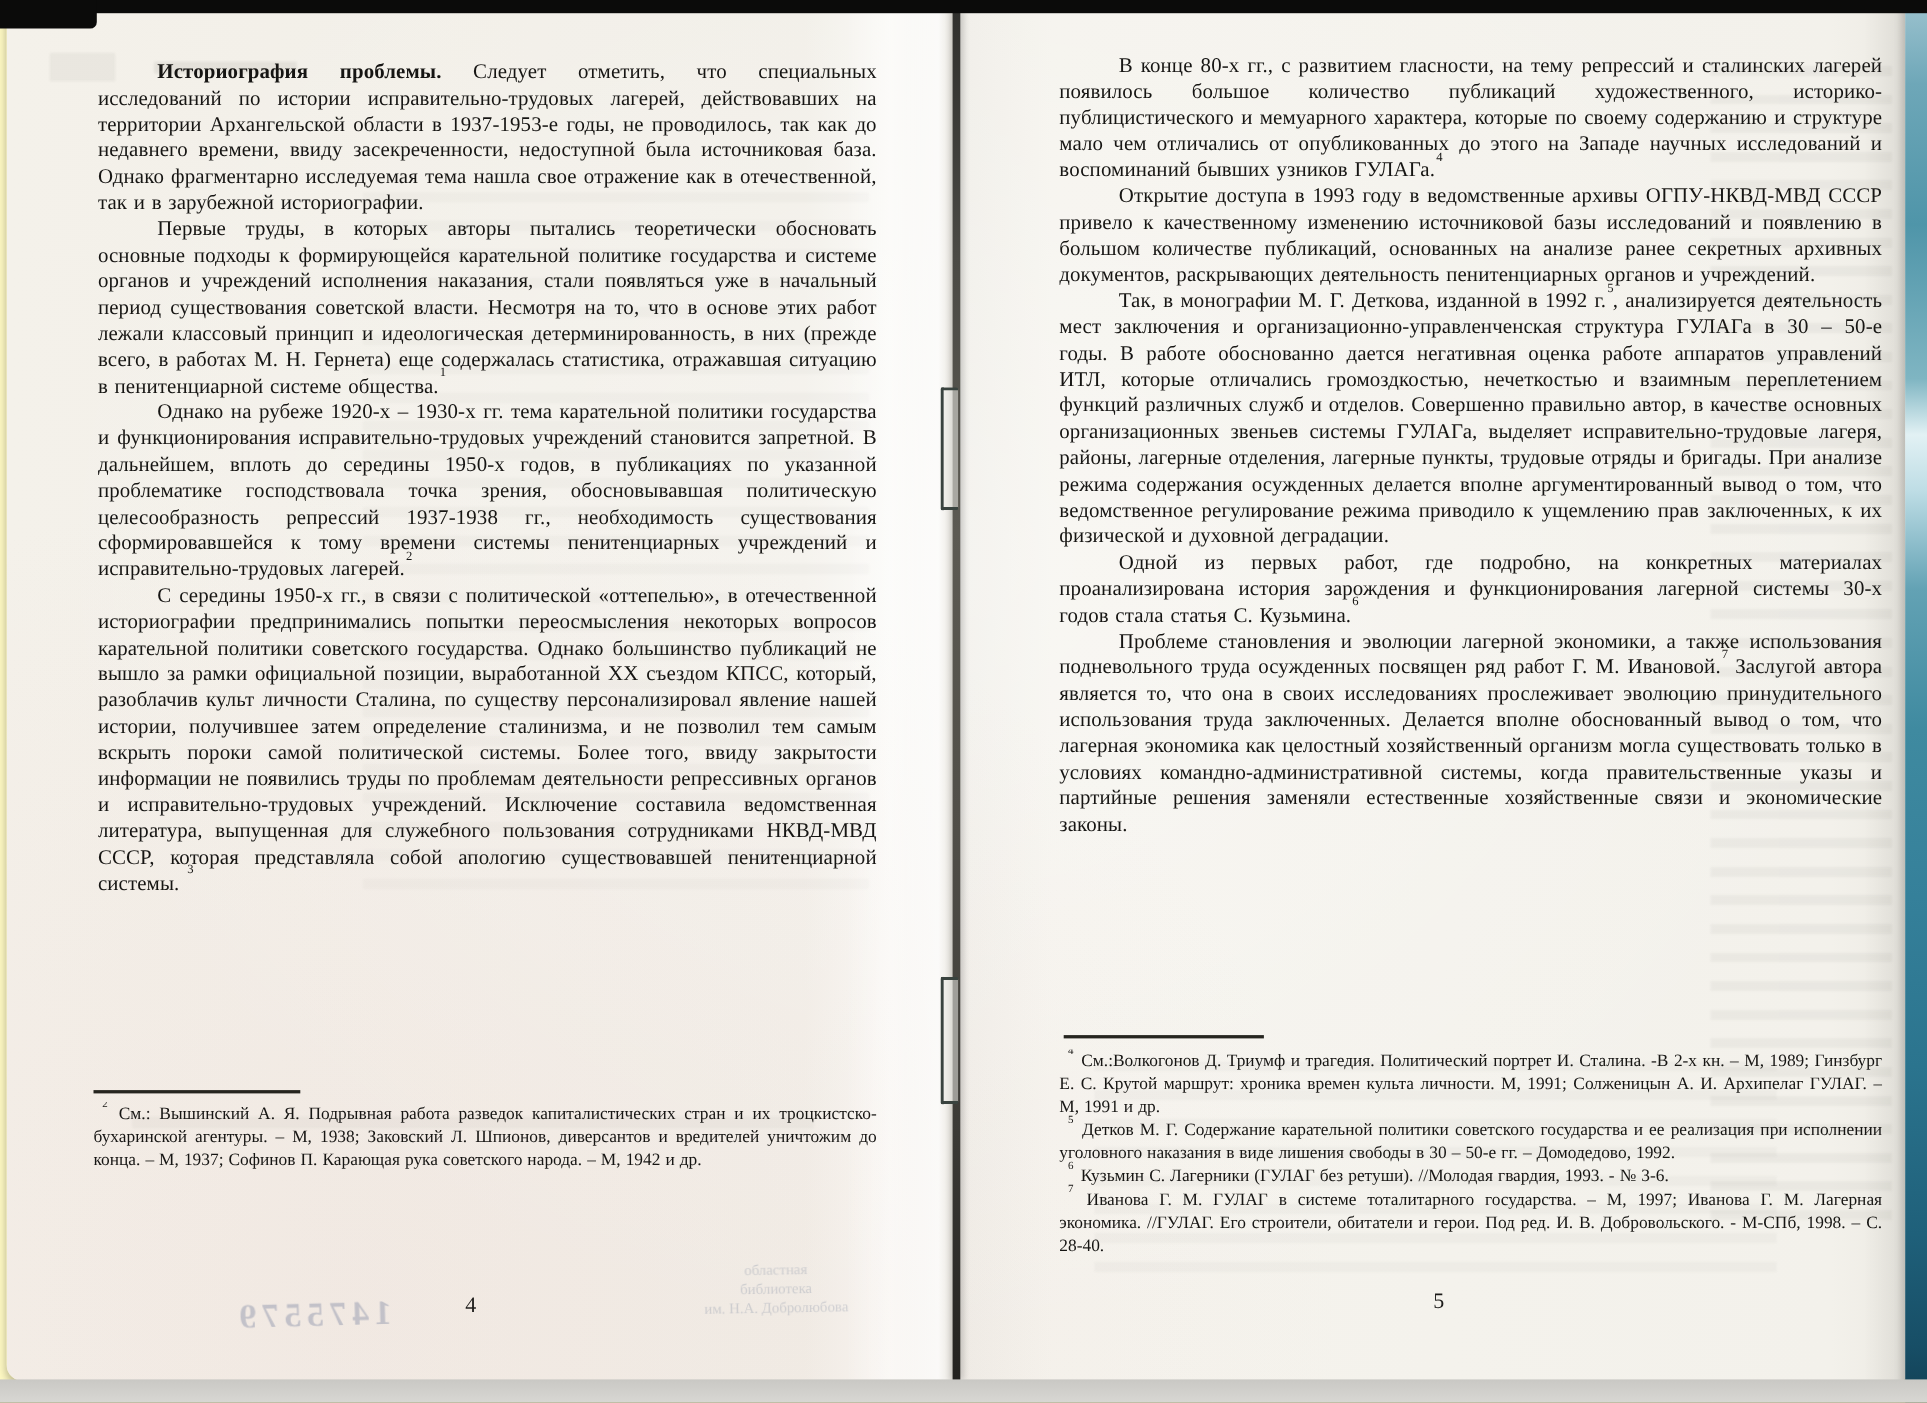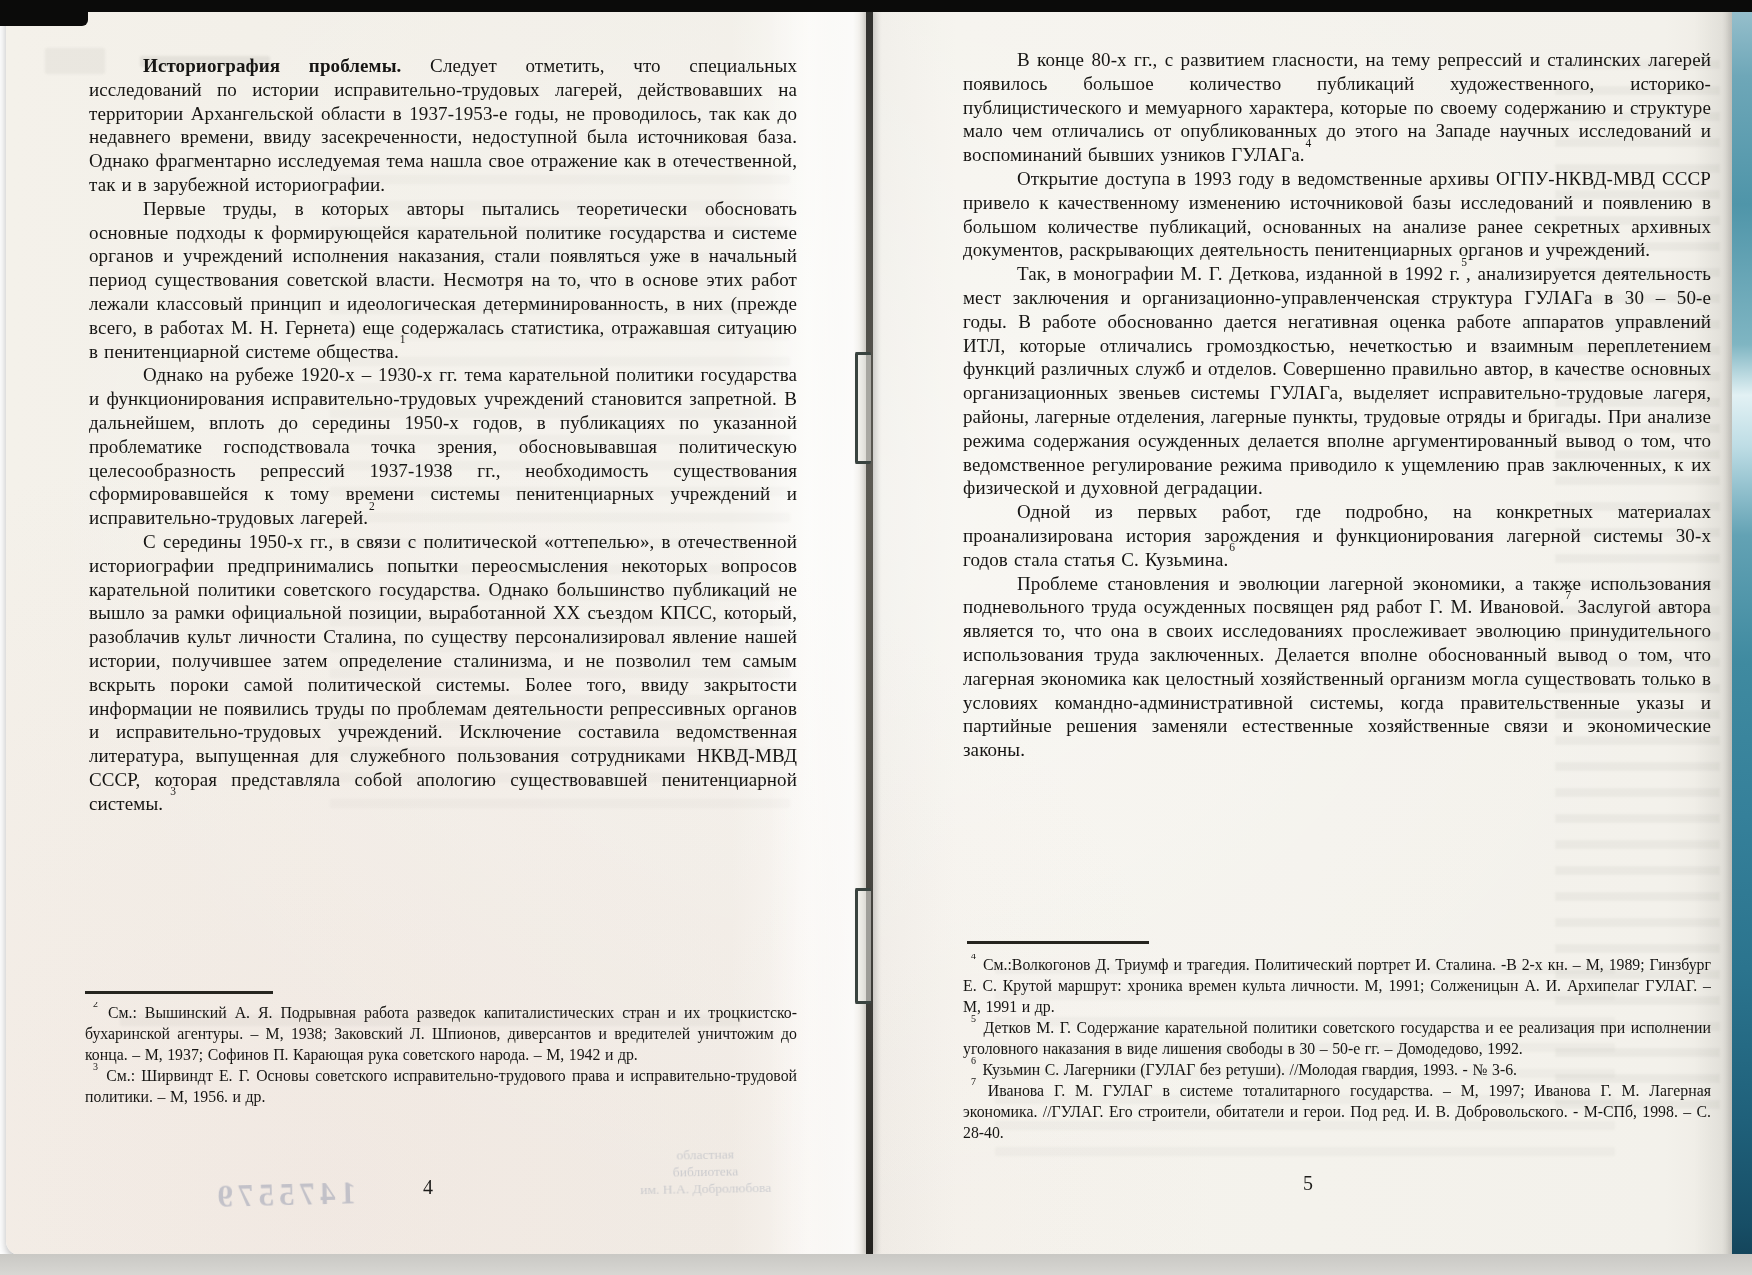--- a/index.html
+++ b/index.html
@@ -1,18 +1,18 @@
 <!DOCTYPE html>
 <html lang="ru"><head>
 <meta charset="utf-8">
 <style>
   html,body{margin:0;padding:0;background:#8a8a86;}
   .scan{
     position:relative; width:1752px; height:1275px; overflow:hidden;
-    background:#ffffff;
+    background:#fef9c3;
     font-family:"Liberation Serif","DejaVu Serif",serif;
     color:#161513;
   }
   
   .paper{
     position:absolute; left:6px; top:10px; width:1728px; height:1245px;
     background:
       radial-gradient(ellipse at 18% 95%, rgba(236,211,206,.25), transparent 45%),
       radial-gradient(ellipse at 50% 40%, rgba(255,255,255,.35), transparent 70%),
       linear-gradient(90deg,#f4f1ea 0%, #f1eee7 42%, #f9f8f4 46.5%, #ece9e2 49.3%, #efede7 50.2%, #f5f3ed 55%, #f3f1eb 96%, #eceae3 100%);
@@ -96,21 +96,20 @@
 
   <div class="pagecol col-left-body">
       <p class="para"><b>Историография проблемы.</b> Следует отметить, что специальных исследований по истории исправительно-трудовых лагерей, действовавших на территории Архангельской области в 1937-1953-е годы, не проводилось, так как до недавнего времени, ввиду засекреченности, недоступной была источниковая база. Однако фрагментарно исследуемая тема нашла свое отражение как в отечественной, так и в зарубежной историографии.</p>
       <p class="para">Первые труды, в которых авторы пытались теоретически обосновать основные подходы к формирующейся карательной политике государства и системе органов и учреждений исполнения наказания, стали появляться уже в начальный период существования советской власти. Несмотря на то, что в основе этих работ лежали классовый принцип и идеологическая детерминированность, в них (прежде всего, в работах М. Н. Гернета) еще содержалась статистика, отражавшая ситуацию в пенитенциарной системе общества.<sup class="mark">1</sup></p>
       <p class="para">Однако на рубеже 1920-х – 1930-х гг. тема карательной политики государства и функционирования исправительно-трудовых учреждений становится запретной. В дальнейшем, вплоть до середины 1950-х годов, в публикациях по указанной проблематике господствовала точка зрения, обосновывавшая политическую целесообразность репрессий 1937-1938 гг., необходимость существования сформировавшейся к тому времени системы пенитенциарных учреждений и исправительно-трудовых лагерей.<sup class="mark">2</sup></p>
       <p class="para">С середины 1950-х гг., в связи с политической «оттепелью», в отечественной историографии предпринимались попытки переосмысления некоторых вопросов карательной политики советского государства. Однако большинство публикаций не вышло за рамки официальной позиции, выработанной XX съездом КПСС, который, разоблачив культ личности Сталина, по существу персонализировал явление нашей истории, получившее затем определение сталинизма, и не позволил тем самым вскрыть пороки самой политической системы. Более того, ввиду закрытости информации не появились труды по проблемам деятельности репрессивных органов и исправительно-трудовых учреждений. Исключение составила ведомственная литература, выпущенная для служебного пользования сотрудниками НКВД-МВД СССР, которая представляла собой апологию существовавшей пенитенциарной системы. <sup class="mark">3</sup></p>
     </div>
   <div class="fnsep fnsep-left"></div>
   <div class="pagecol col-left-fn">
       <p class="fn"><sup>2</sup> См.: Вышинский А. Я. Подрывная работа разведок капиталистических стран и их троцкистско-бухаринской агентуры. – М, 1938; Заковский Л. Шпионов, диверсантов и вредителей  уничтожим до конца. – М, 1937; Софинов П. Карающая рука советского народа. – М, 1942 и др.</p>
-      <p class="fn"><sup>3</sup> См.: Ширвиндт Е. Г. Основы советского исправительно-трудового права и исправительно-трудовой политики. – М, 1956. и др.</p>
     </div>
   <div class="pagenum pagenum-left">4</div>
 
   <div class="pagecol col-right-body">
       <p class="para">В конце 80-х гг., с развитием гласности, на тему репрессий и сталинских лагерей появилось большое количество публикаций художественного, историко-публицистического и мемуарного характера, которые по своему содержанию и структуре мало чем отличались от опубликованных до этого на Западе научных исследований и воспоминаний бывших узников ГУЛАГа.<sup class="mark">4</sup></p>
       <p class="para">Открытие доступа в 1993 году в ведомственные архивы ОГПУ-НКВД-МВД СССР привело к качественному изменению источниковой базы исследований и появлению в большом количестве публикаций, основанных на анализе ранее секретных архивных документов, раскрывающих деятельность пенитенциарных органов и учреждений.</p>
       <p class="para">Так, в монографии М. Г. Деткова, изданной в 1992 г.<sup class="mark">5</sup>, анализируется деятельность мест заключения и организационно-управленченская структура ГУЛАГа в 30 – 50-е годы. В работе обоснованно дается негативная оценка работе аппаратов управлений ИТЛ, которые отличались громоздкостью, нечеткостью и взаимным переплетением функций различных служб и отделов. Совершенно правильно автор, в качестве основных организационных звеньев системы ГУЛАГа, выделяет исправительно-трудовые лагеря, районы, лагерные отделения, лагерные пункты, трудовые отряды и бригады. При анализе режима содержания осужденных делается вполне аргументированный вывод о том, что ведомственное регулирование режима приводило к ущемлению прав заключенных, к их физической и духовной деградации.</p>
       <p class="para">Одной из первых работ, где подробно, на конкретных материалах проанализирована история зарождения и функционирования лагерной системы 30-х годов стала статья С. Кузьмина.<sup class="mark">6</sup></p>
       <p class="para">Проблеме становления и эволюции лагерной экономики, а также использования подневольного труда осужденных посвящен ряд работ Г. М. Ивановой.<sup class="mark">7</sup> Заслугой автора является то, что она в своих исследованиях прослеживает эволюцию принудительного использования труда заключенных. Делается вполне обоснованный вывод о том, что лагерная экономика как целостный хозяйственный организм могла существовать только в условиях командно-административной системы, когда правительственные указы и партийные решения заменяли естественные хозяйственные связи и экономические законы.</p>
     </div>

